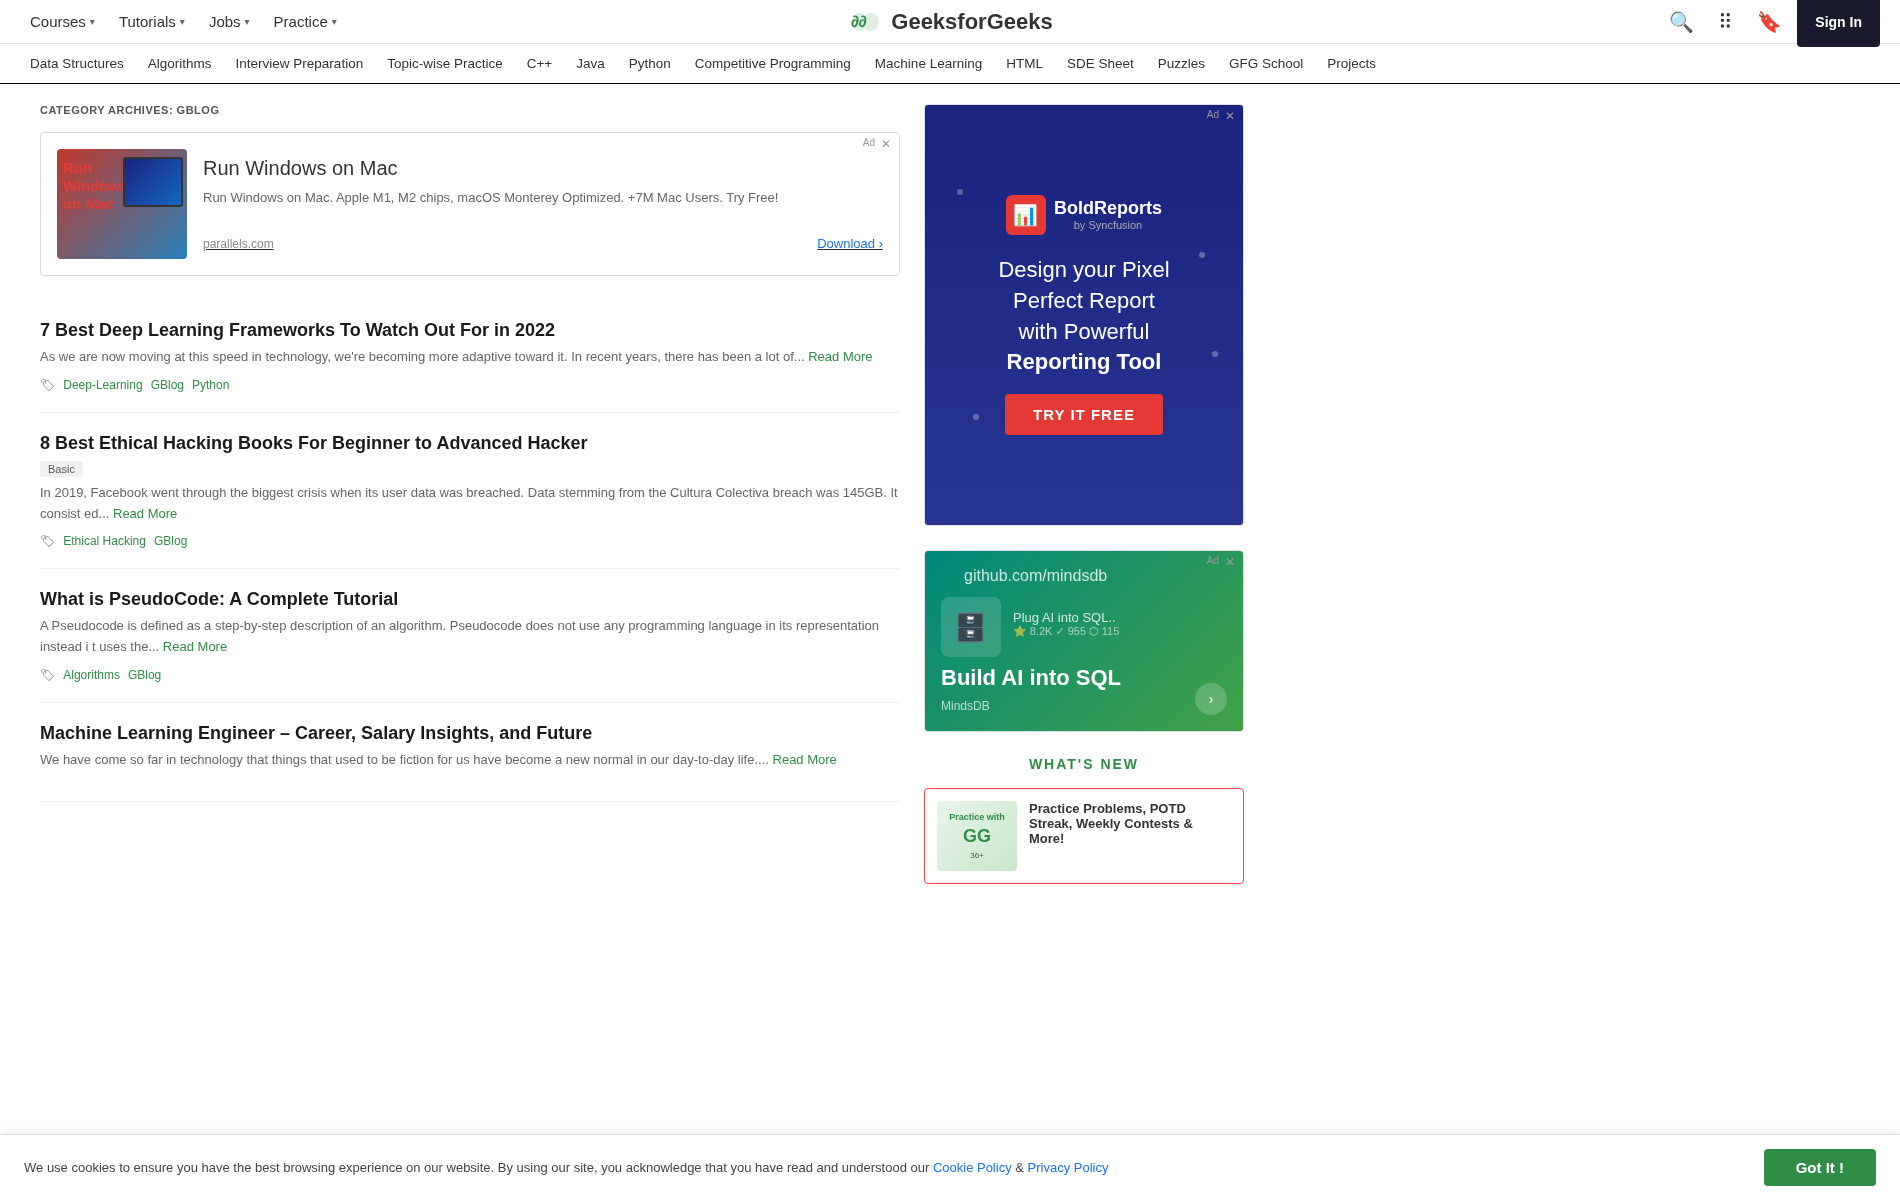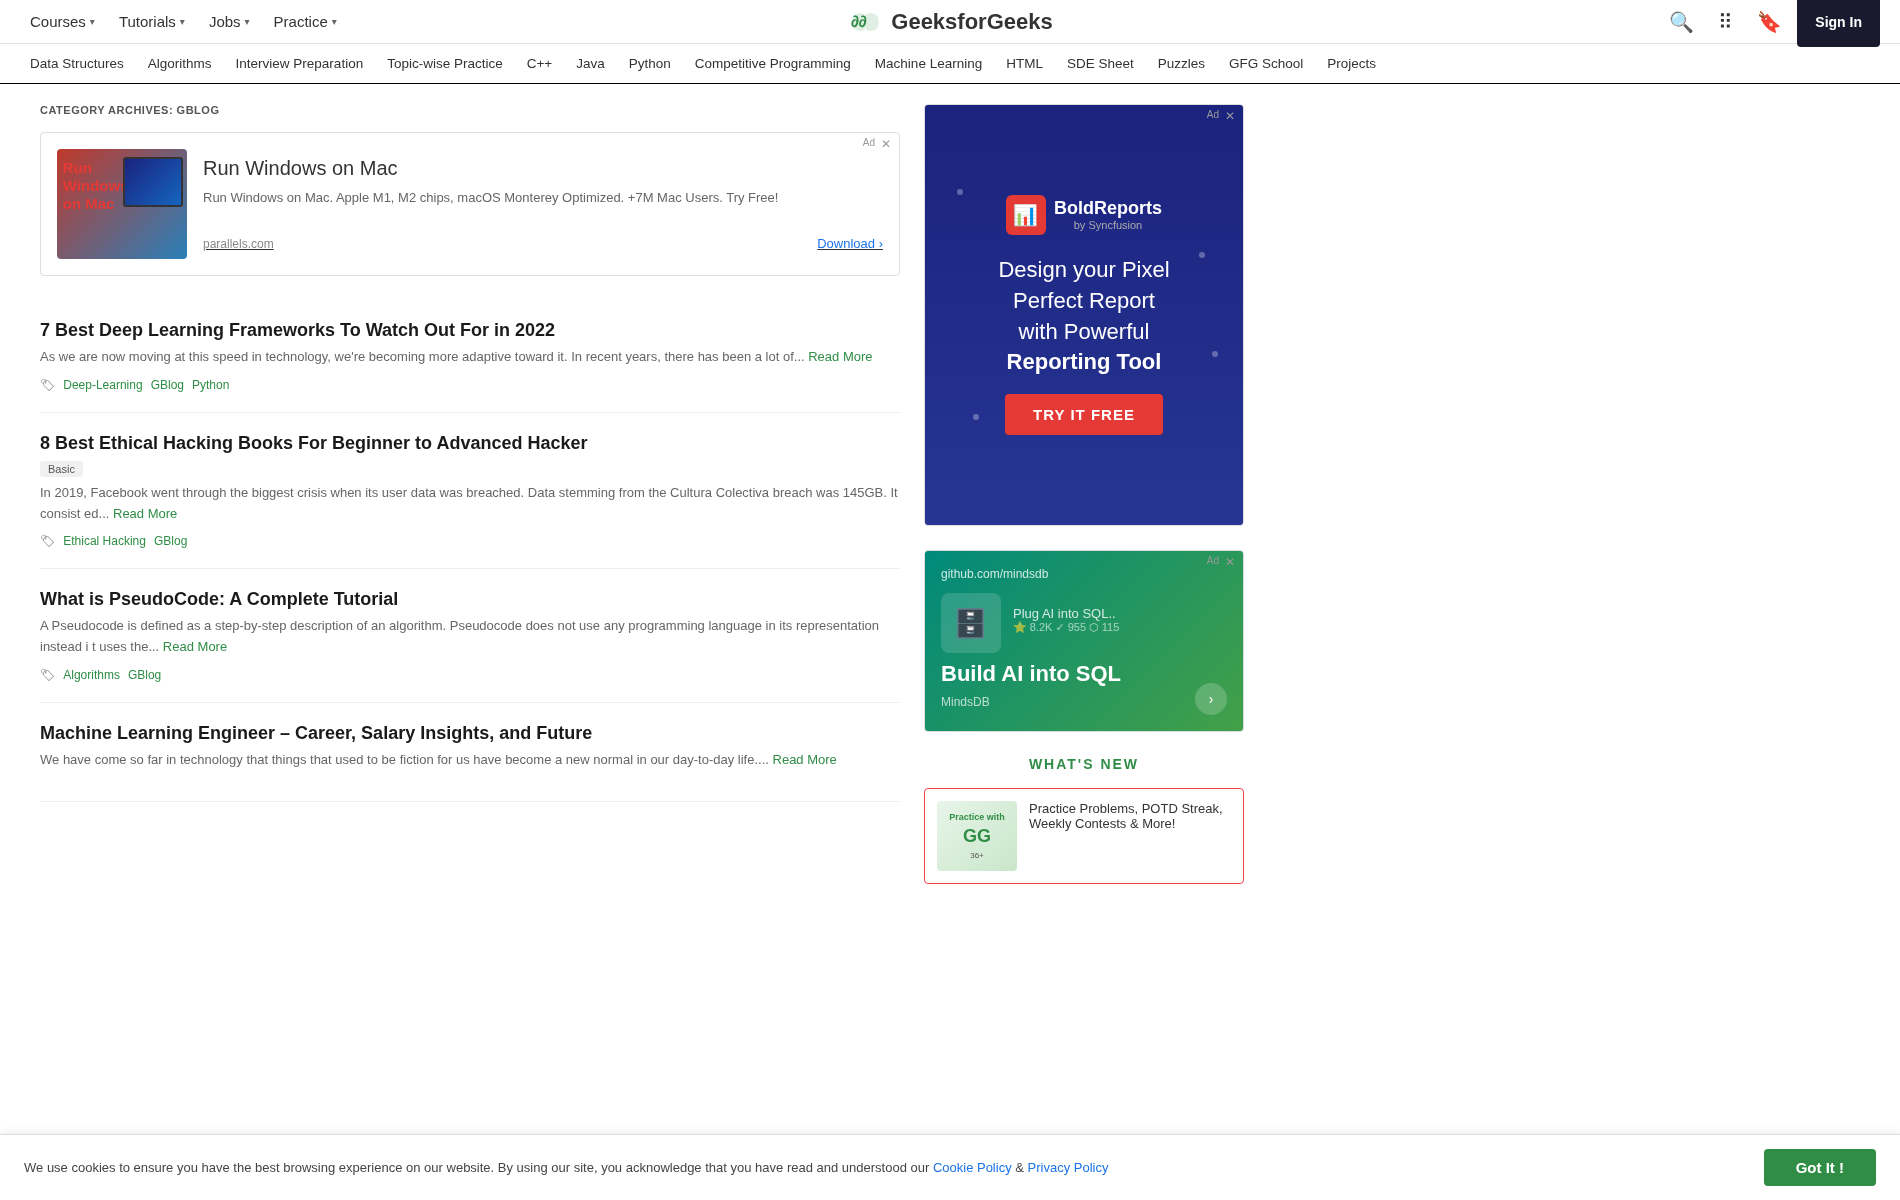--- a/index.html
+++ b/index.html
@@ -365,21 +365,21 @@
       border-radius: 4px;
       flex-shrink: 0;
       display: flex;
       flex-direction: column;
       align-items: center;
       justify-content: center;
       gap: 4px;
     }
     .whats-new-img .practice-text { font-size: 9px; color: #2f8d46; font-weight: 600; }
     .whats-new-img .gg-logo { font-size: 18px; color: #2f8d46; font-weight: 700; }
-    .whats-new-card-text { font-size: 13px; font-weight: 400; color: #333; }
+    .whats-new-card-text { font-size: 13px; font-weight: 700; color: #333; }
 
     
     .cookie-bar {
       position: fixed;
       bottom: 0;
       left: 0;
       right: 0;
       background: #fff;
       border-top: 1px solid #ddd;
       padding: 14px 24px;
@@ -568,21 +568,21 @@
           Design your Pixel<br>Perfect Report<br>with Powerful<br><strong>Reporting Tool</strong>
         </div>
         <button class="try-btn">TRY IT FREE</button>
       </div>
     </div>
 
     <div class="sidebar-ad">
       <span class="sidebar-ad-label">Ad</span>
       <span class="sidebar-ad-close">✕</span>
       <div class="sidebar-ad-2">
-        <div style="font-size:12px;color:rgba(255,255,255,0.8);margin-bottom:4px;">github.com/mindsdb</div>
+        <div style="font-size:16px;color:rgba(255,255,255,0.8);margin-bottom:4px;margin-left:23px;">github.com/mindsdb</div>
         <div class="ad2-inner">
           <div class="ad2-icon">🗄️</div>
           <div>
             <div class="ad2-text">Plug AI into SQL..</div>
             <div style="font-size:11px;color:rgba(255,255,255,0.6);margin-bottom:6px;">⭐ 8.2K  ✓ 955  ⬡ 115</div>
           </div>
         </div>
         <div class="ad2-title">Build AI into SQL</div>
         <div class="ad2-brand">MindsDB</div>
         <div class="ad2-arrow">›</div>

